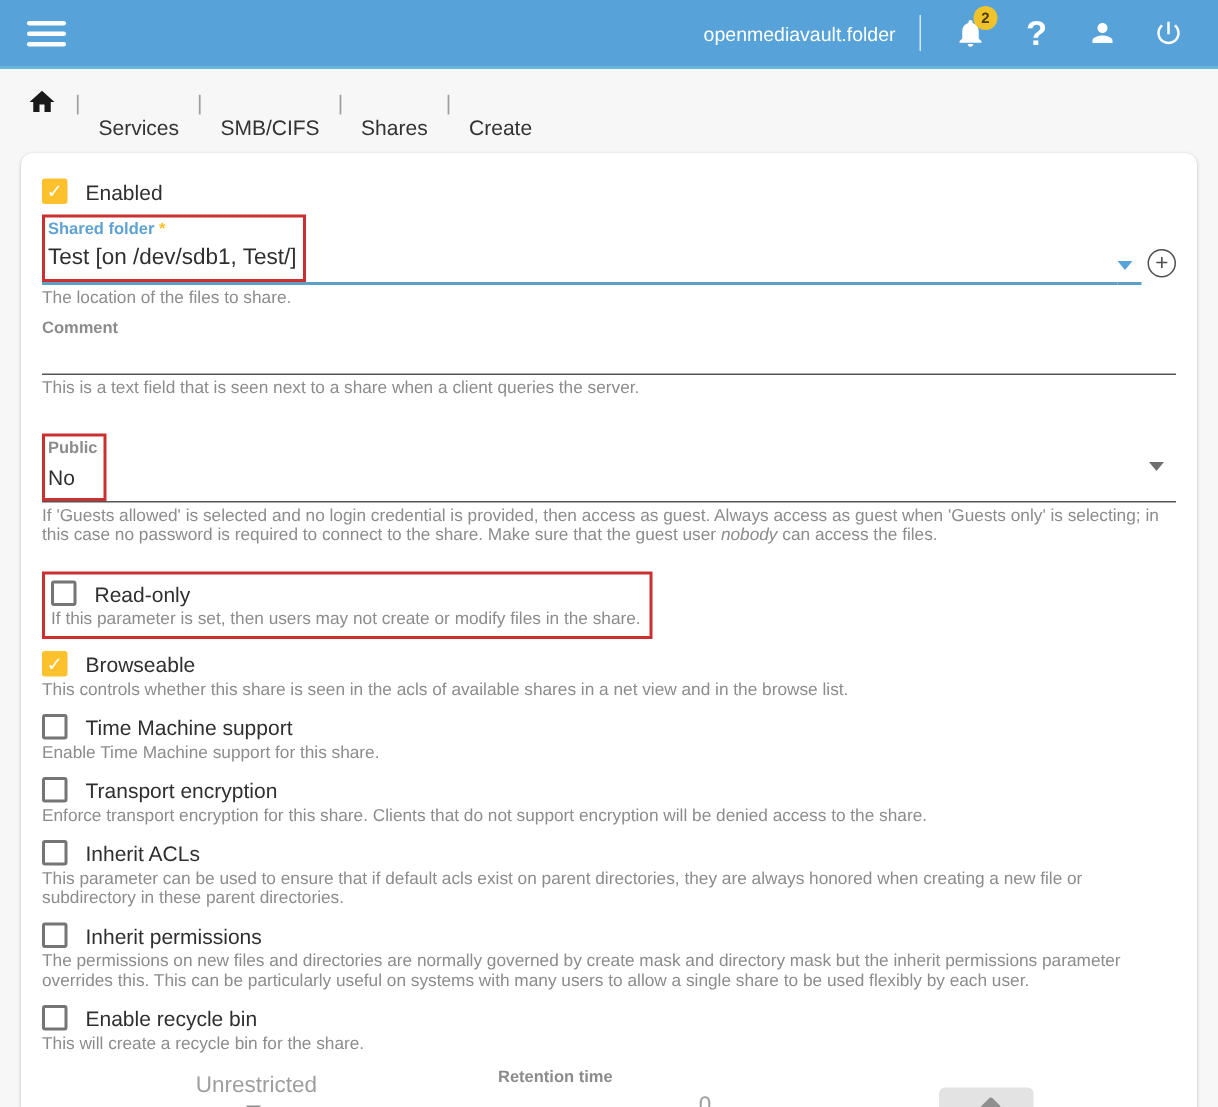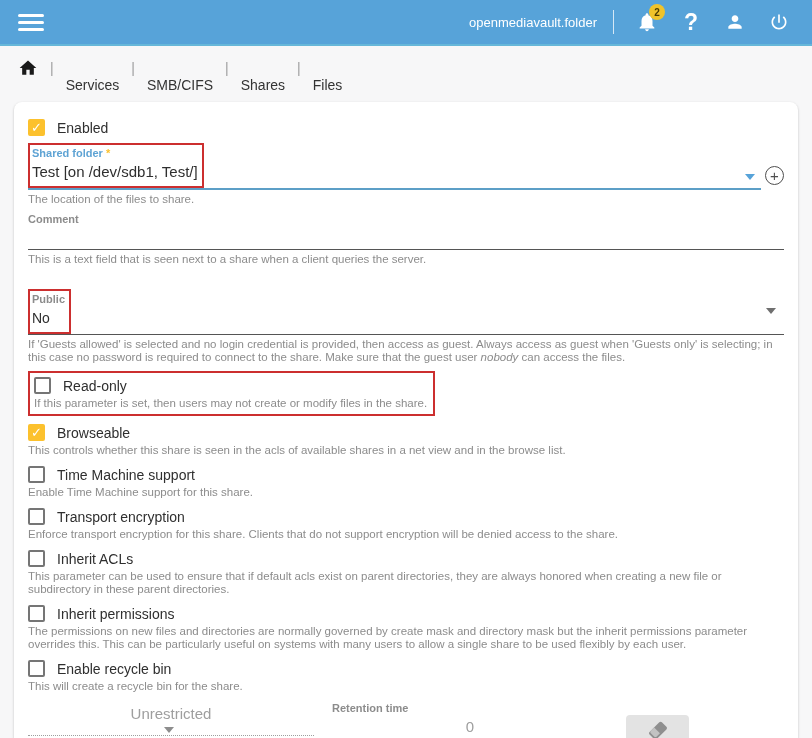--- a/index.html
+++ b/index.html
@@ -159,21 +159,21 @@
         <path d="M10 20v-6h4v6h5v-8h3L12 3 2 12h3v8z"></path>
       </svg>
   </span>
   <span class="crumb-sep">|</span>
   <span class="crumb">Services</span>
   <span class="crumb-sep">|</span>
   <span class="crumb">SMB/CIFS</span>
   <span class="crumb-sep">|</span>
   <span class="crumb">Shares</span>
   <span class="crumb-sep">|</span>
-  <span class="crumb">Files</span>
+  <span class="crumb">Create</span>
 </div>
 
 <div class="card">
 
   <div class="group cb-row" style="margin-bottom:7px;">
     <span class="cb checked">
         <span class="tick">✓</span>
       </span>
     <span class="cb-label">Enabled</span>
   </div>
@@ -195,21 +195,21 @@
     </div>
     <div class="hint">The location of the files to share.</div>
   </div>
 
   <div class="group" style="margin-bottom:23px;">
     <div class="f-label">Comment</div>
     <div class="f-value underline-dark" style="height:24px;"></div>
     <div class="hint">This is a text field that is seen next to a share when a client queries the server.</div>
   </div>
 
-  <div class="group" style="margin-bottom:7px;">
+  <div class="group" style="margin-bottom:17px;">
     <div class="sel-row underline-dark">
       <div style="flex:1;">
         <div class="anno inline">
           <div class="f-label">Public</div>
           <div class="f-value" style="font-size:14px;">No</div>
         </div>
       </div>
       <span class="caret grey"></span>
     </div>
     <div class="hint"><span>If 'Guests allowed' is selected and no login credential is provided, then access as guest. Always access as guest when 'Guests only' is selecting; in this case no password is required to connect to the share. Make sure that the guest user </span><em>nobody</em><span> can access the files.</span></div>

